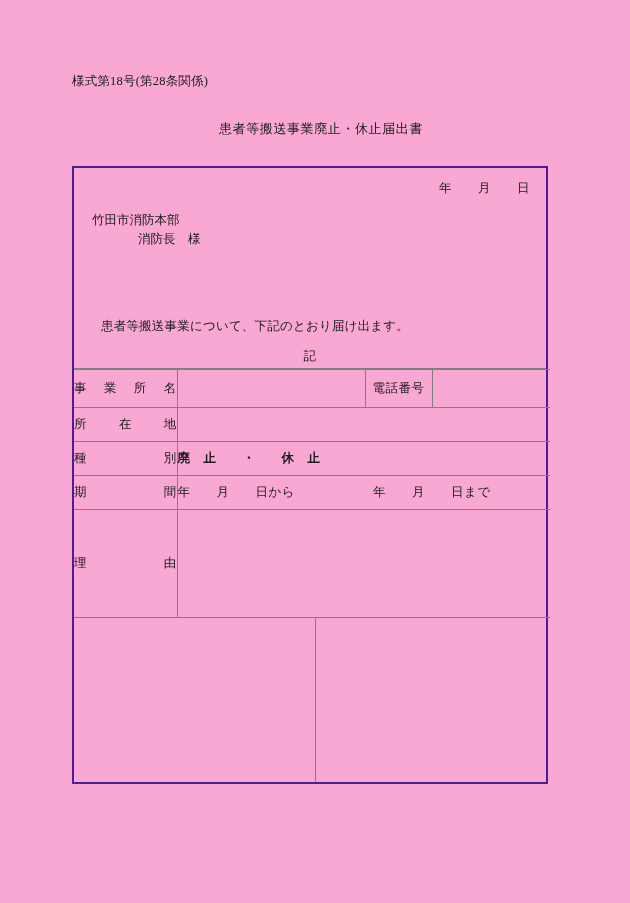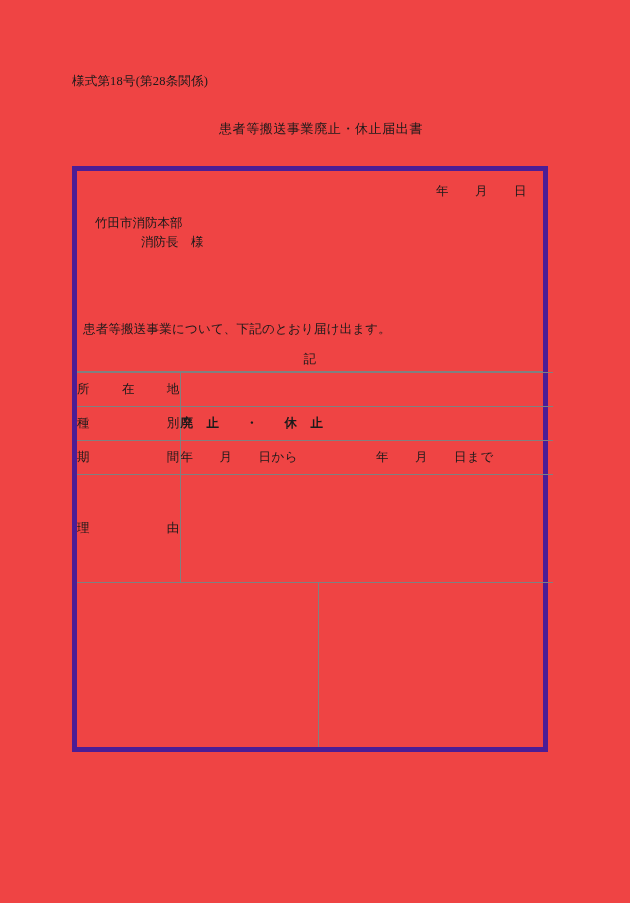--- a/index.html
+++ b/index.html
@@ -12,21 +12,21 @@
     height: 903px;
     font-family: "Liberation Serif", "DejaVu Serif", serif;
     color: #1a1a1a;
     position: relative;
     overflow: hidden;
   }
 
   .page {
     position: absolute;
     inset: 0;
-    background: #ef4444;
+    background: #f9a8d4;
   }
 
   
   .form-number {
     position: absolute;
     left: 72px;
     top: 73px;
     font-size: 12.5px;
     letter-spacing: 0.2px;
     white-space: nowrap;
@@ -42,21 +42,21 @@
     font-size: 13px;
     letter-spacing: 0.6px;
   }
 
   
   .frame {
     position: absolute;
     left: 72px;
     top: 166px;
     width: 476px;
-    border: 5px solid #4c1d95;
+    border: 2px solid #4c1d95;
     box-sizing: border-box;
   }
 
   
   .preamble {
     position: relative;
     height: 201px;
     box-sizing: border-box;
     border-bottom: 1px solid #808080;
     font-size: 12.5px;
@@ -81,21 +81,21 @@
     position: absolute;
     left: 278px;
     top: 97px;
     line-height: 1.55;
   }
   .applicant-field {
     padding-left: 23px;
   }
   .statement {
     position: absolute;
-    left: 6px;
+    left: 27px;
     top: 150px;
     letter-spacing: 0.2px;
   }
   .kiji {
     position: absolute;
     left: 0;
     right: 0;
     top: 180px;
     text-align: center;
     letter-spacing: 0.5px;
@@ -186,20 +186,26 @@
     </div>
 
     <table class="grid">
       <colgroup>
         <col style="width:103px">
         <col style="width:188px">
         <col style="width:67px">
         <col style="width:118px">
       </colgroup>
       <tbody>
+        <tr class="r-name">
+          <td class="lbl edge-l">事業所名</td>
+          <td class="cell-blank"></td>
+          <td class="tel-lbl">電話番号</td>
+          <td class="cell-blank edge-r"></td>
+        </tr>
 
         <tr class="r-addr">
           <td class="lbl edge-l">所在地</td>
           <td class="cell-blank edge-r" colspan="3"></td>
         </tr>
 
         <tr class="r-kind">
           <td class="lbl edge-l">種別</td>
           <td class="kind-val edge-r" colspan="3">廃　止　　・　　休　止</td>
         </tr>

